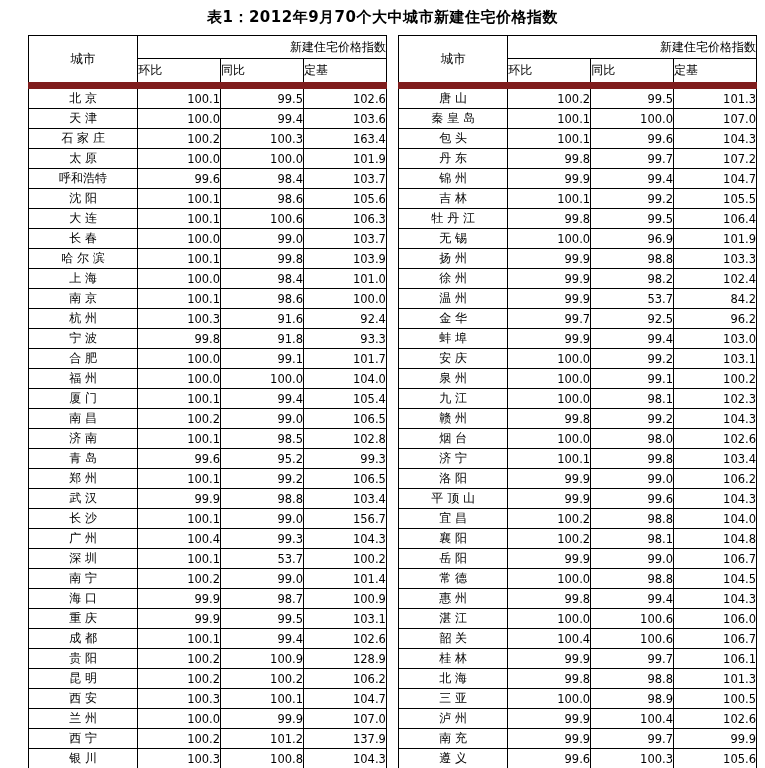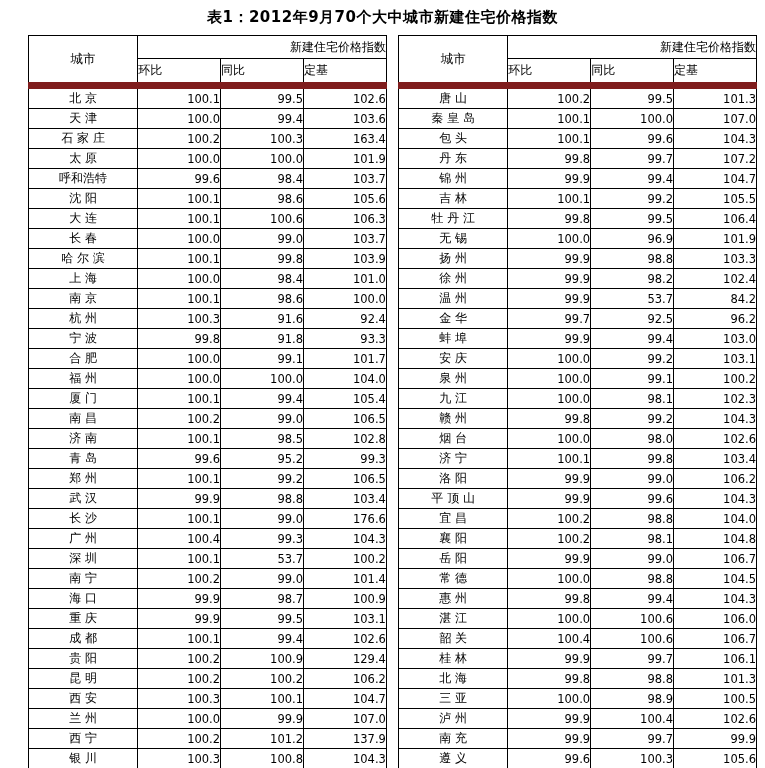--- a/index.html
+++ b/index.html
@@ -369,21 +369,21 @@
           <td class="gap-col-body"></td>
           <td class="city-name">平 顶 山</td>
           <td class="num firstnum">99.9</td>
           <td class="num">99.6</td>
           <td class="num rightmost">104.3</td>
         </tr>
         <tr>
           <td class="city-name">长  沙</td>
           <td class="num firstnum">100.1</td>
           <td class="num">99.0</td>
-          <td class="num rightmost">176.6</td>
+          <td class="num rightmost">156.7</td>
           <td class="gap-col-body"></td>
           <td class="city-name">宜  昌</td>
           <td class="num firstnum">100.2</td>
           <td class="num">98.8</td>
           <td class="num rightmost">104.0</td>
         </tr>
         <tr>
           <td class="city-name">广  州</td>
           <td class="num firstnum">100.4</td>
           <td class="num">99.3</td>
@@ -446,21 +446,21 @@
           <td class="gap-col-body"></td>
           <td class="city-name">韶  关</td>
           <td class="num firstnum">100.4</td>
           <td class="num">100.6</td>
           <td class="num rightmost">106.7</td>
         </tr>
         <tr>
           <td class="city-name">贵  阳</td>
           <td class="num firstnum">100.2</td>
           <td class="num">100.9</td>
-          <td class="num rightmost">129.4</td>
+          <td class="num rightmost">128.9</td>
           <td class="gap-col-body"></td>
           <td class="city-name">桂  林</td>
           <td class="num firstnum">99.9</td>
           <td class="num">99.7</td>
           <td class="num rightmost">106.1</td>
         </tr>
         <tr>
           <td class="city-name">昆  明</td>
           <td class="num firstnum">100.2</td>
           <td class="num">100.2</td>

